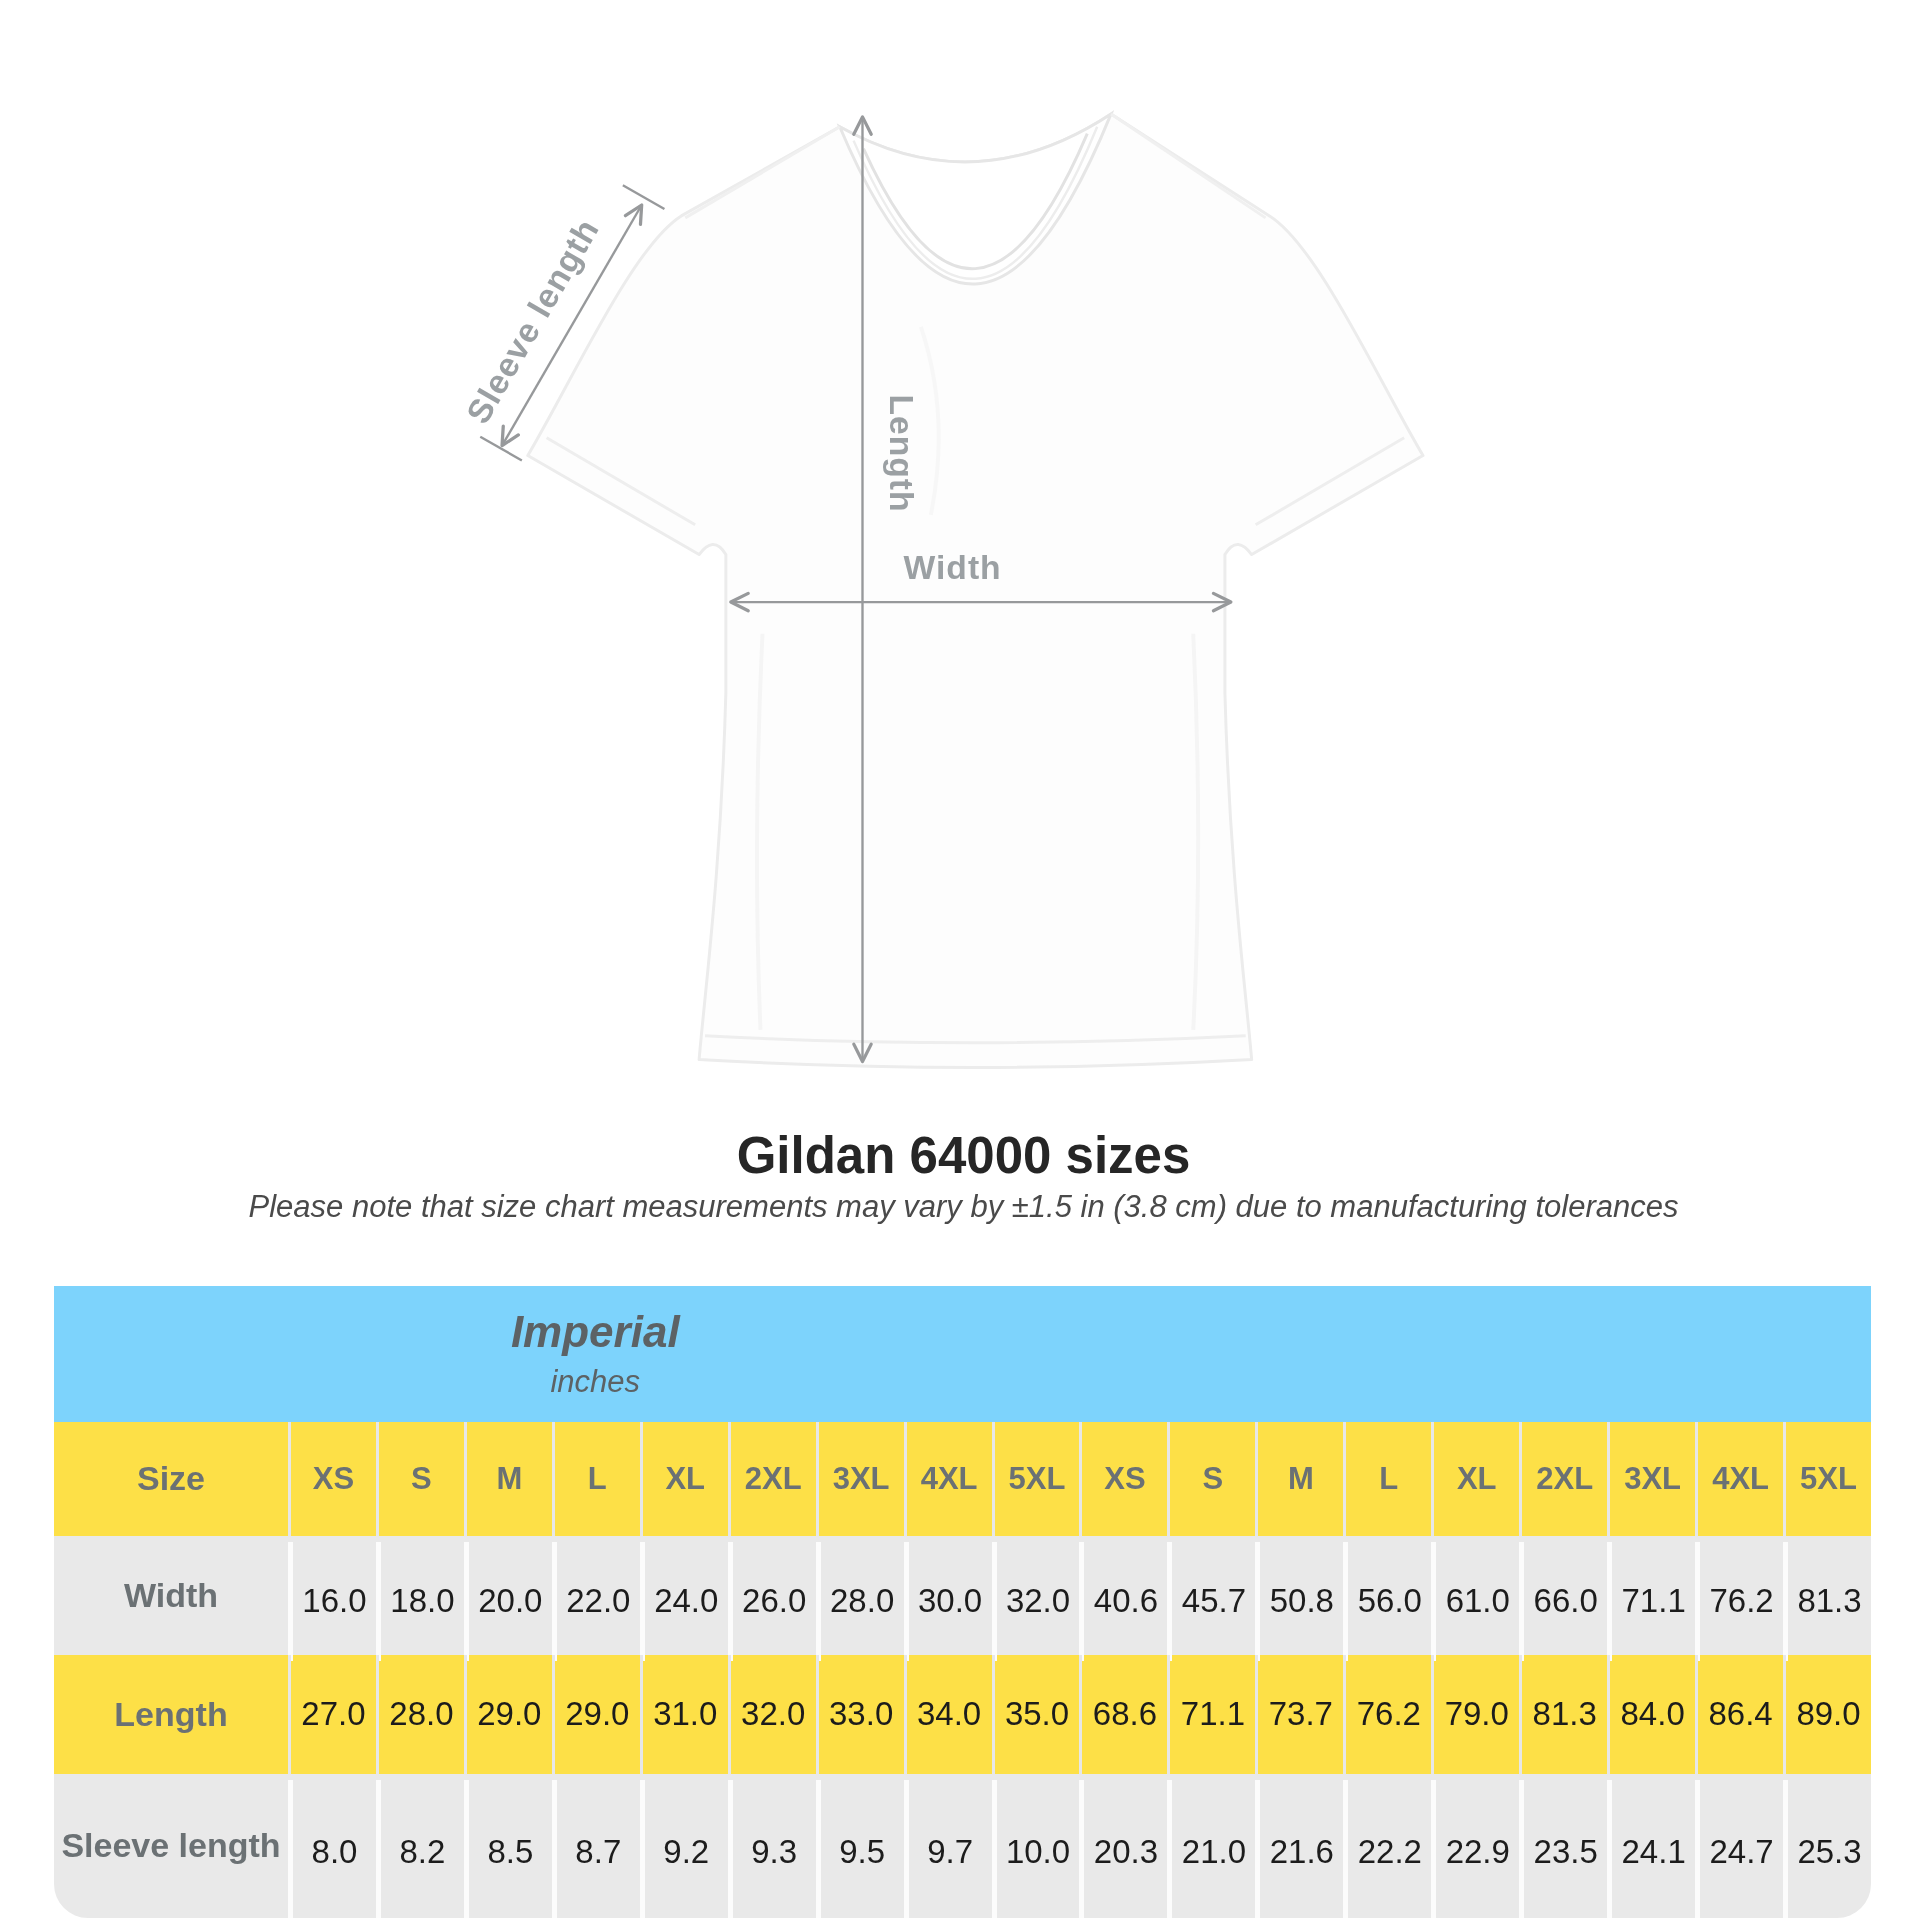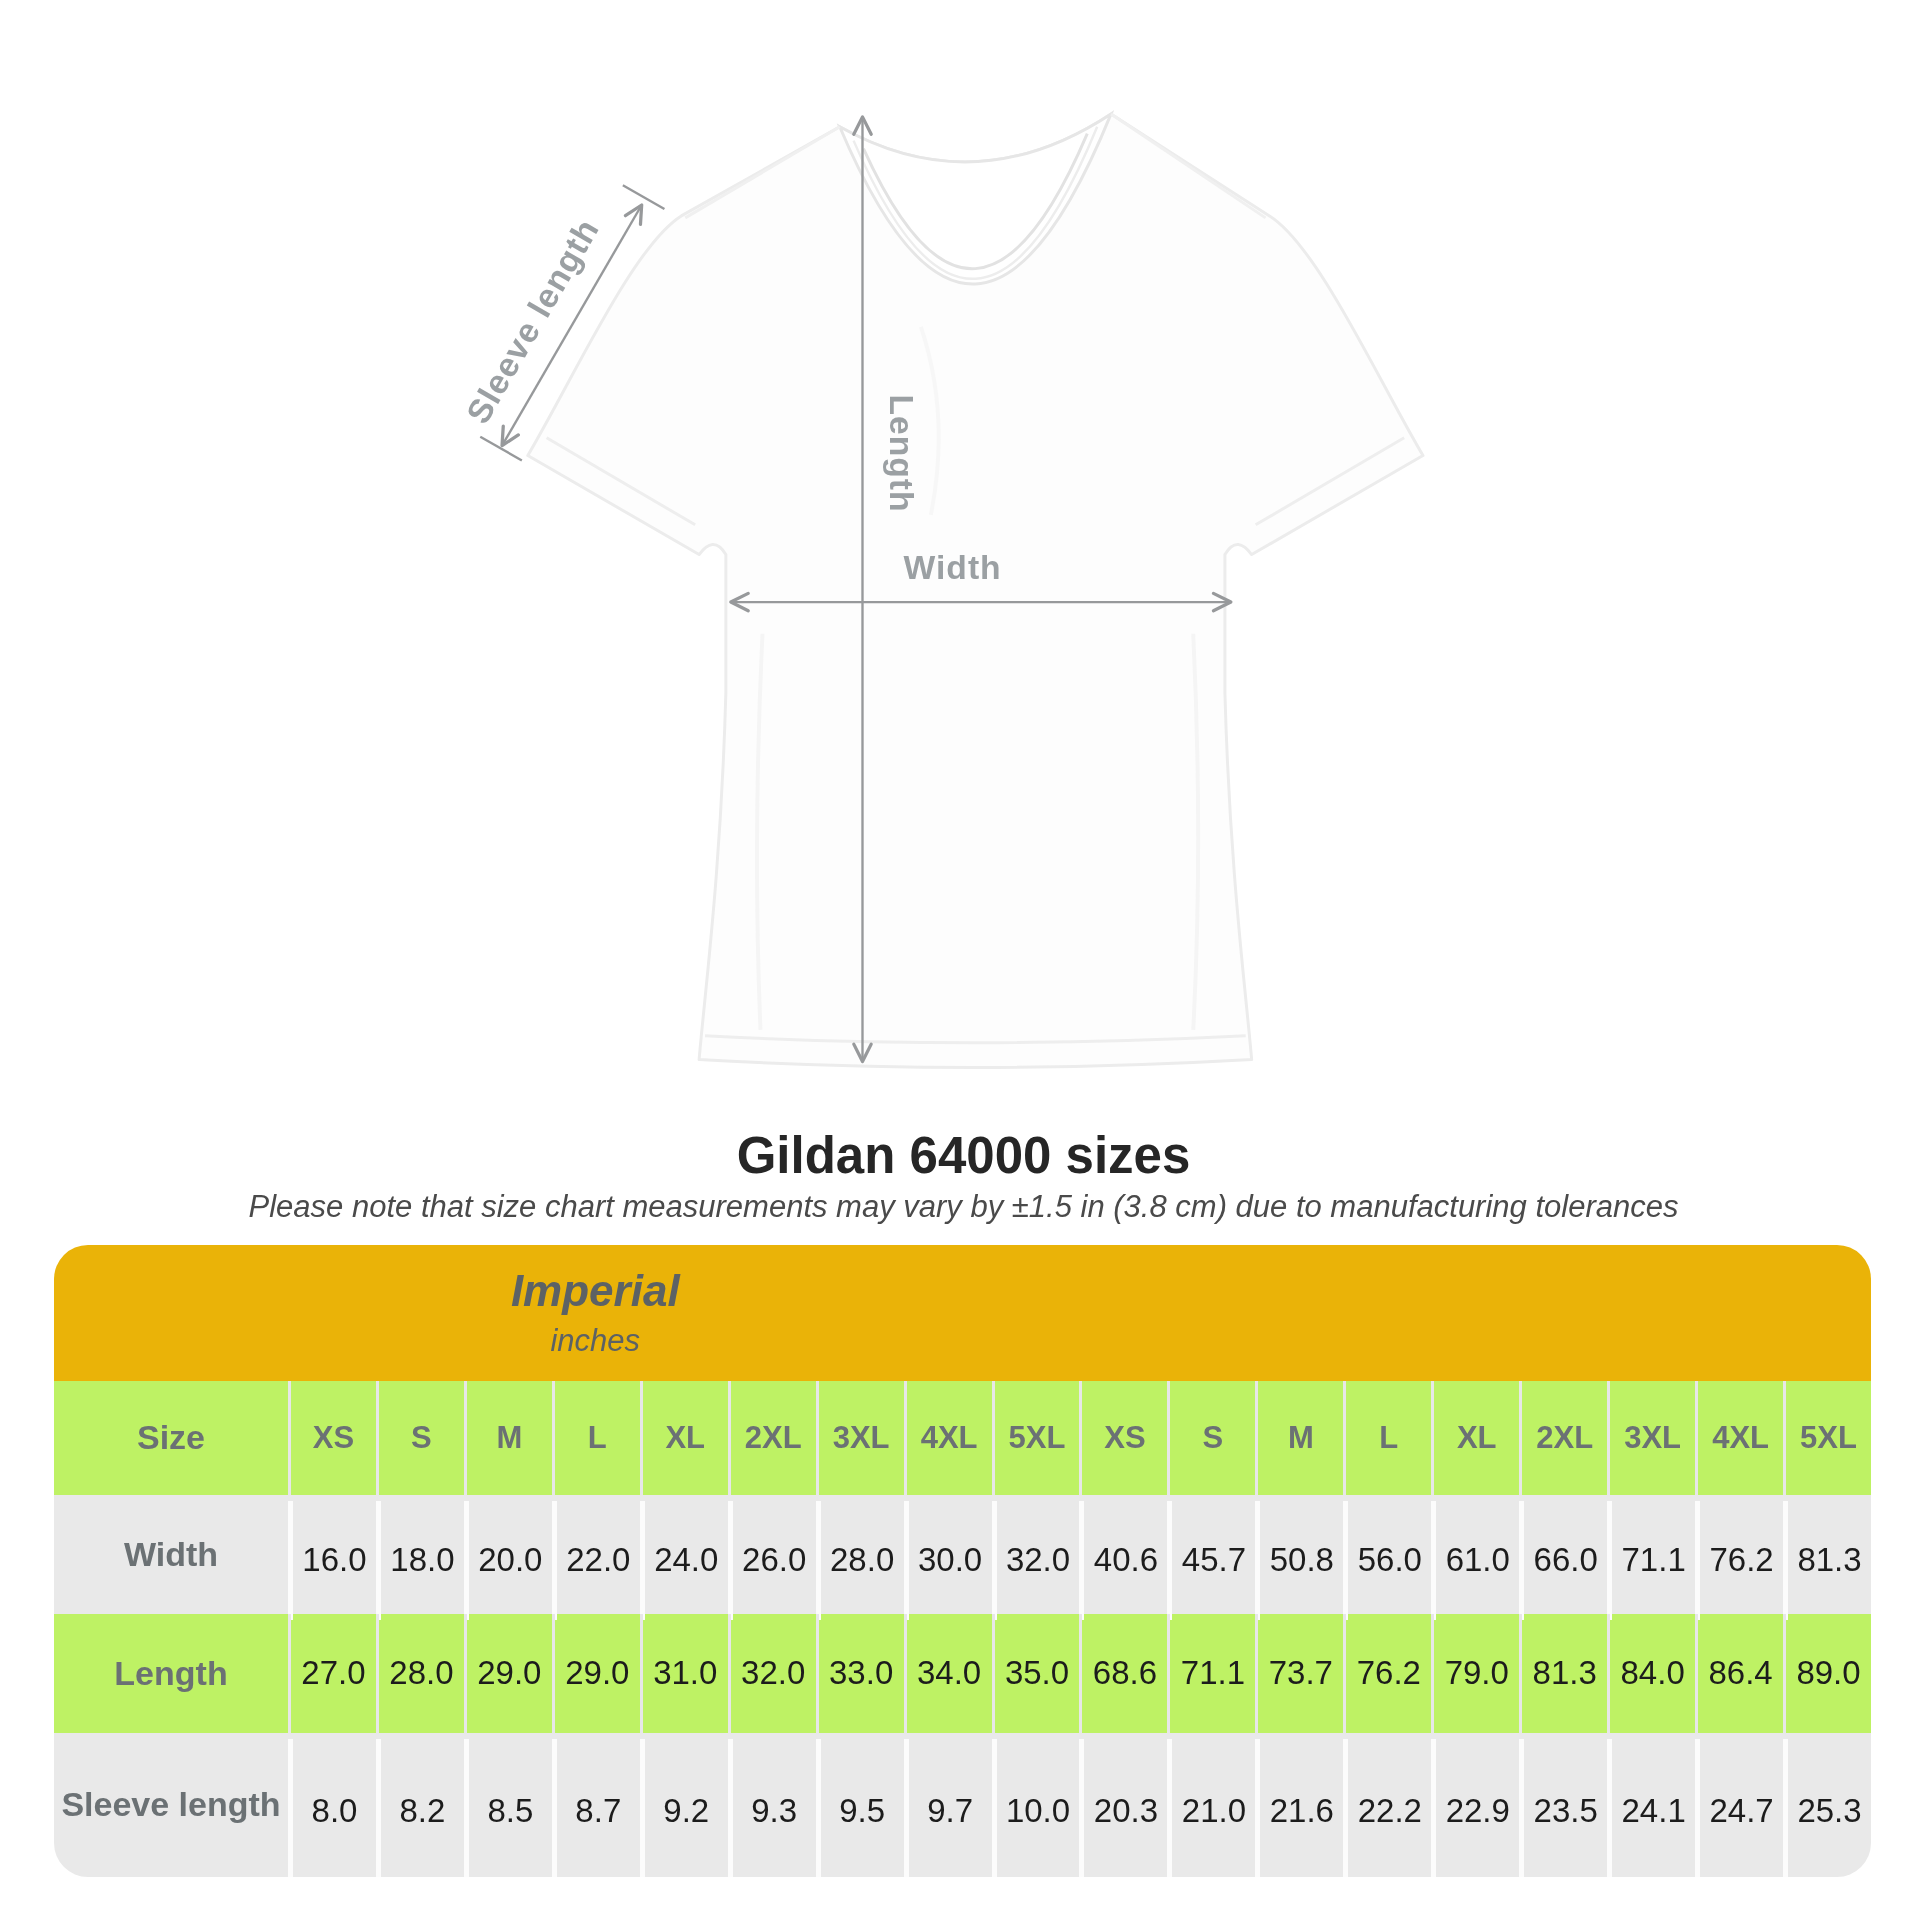--- a/index.html
+++ b/index.html
@@ -40,22 +40,23 @@
     overflow:hidden;
   }
   .trow{
     display:grid;
     grid-template-columns:234px repeat(18, 1fr);
     align-items:center;
   }
   .band{
     display:grid;
     grid-template-columns:234px repeat(18, 1fr);
-    background:#eab308;
+    background:#7dd3fc;
     height:136px;
+    margin-top:41px;
   }
   .band-group{
     display:flex;
     flex-direction:column;
     align-items:center;
     justify-content:center;
     height:100%;
   }
   .band-left{grid-column:1 / 11; padding-left:57px;}
   .band-right{grid-column:11 / 20;}
@@ -65,21 +66,21 @@
     font-style:italic;
     color:#5c6265;
     line-height:1.1;
   }
   .group-unit{
     font-size:31px;
     font-style:italic;
     color:#5c6265;
     margin-top:8px;
   }
-  .row-white{background:#bef264;text-align:right;}
+  .row-white{background:#fde047;text-align:right;}
   .row-gray{background:#e9e9e9;}
   .h-size{height:114px;}
   .h-data{height:119px;}
   .h-last{height:144px;}
   .cell{
     height:100%;
     display:flex;
     align-items:center;
     justify-content:center;
     box-sizing:border-box;

